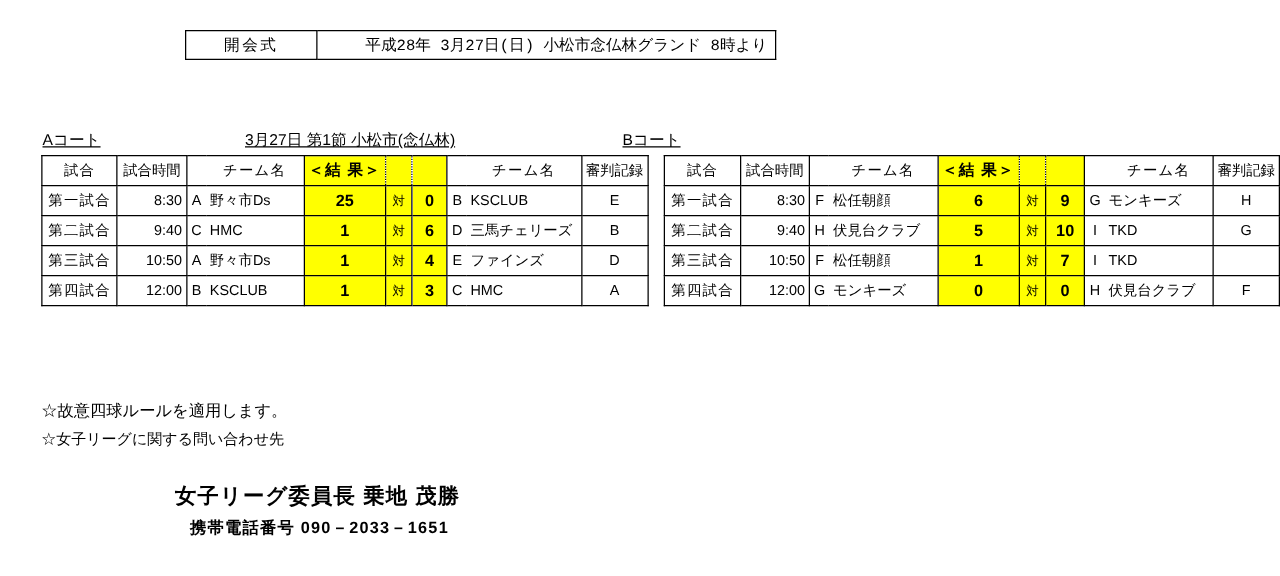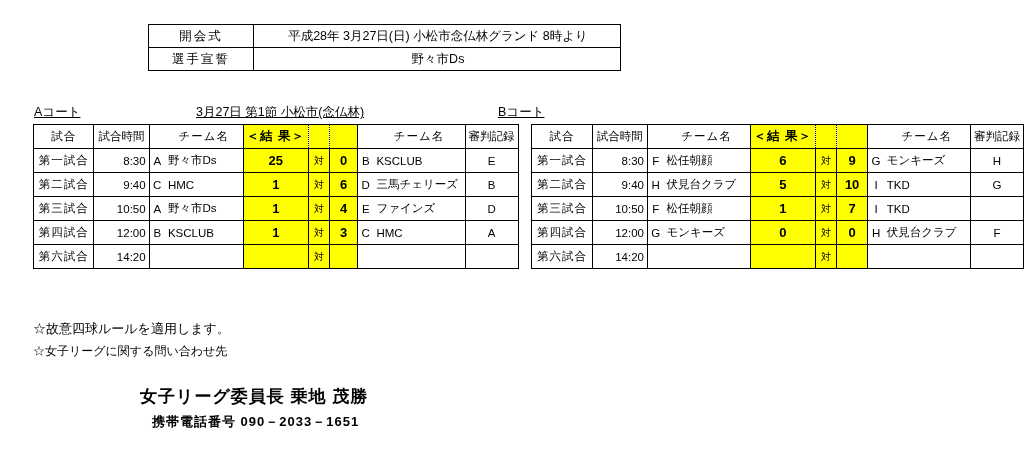--- a/index.html
+++ b/index.html
@@ -32,22 +32,23 @@
     white-space: nowrap;
     margin-left: 26px;
   }
   .ceremony .lbl {
     width: 92px;
     text-align: center;
     letter-spacing: 2px;
   }
   .ceremony .val {
     width: 352px;
-    text-align: center;
+    text-align: right;
     padding-left: 8px;
+    font-family: Liberation Mono, monospace;
   }
 
   
   .courtline {
     position: absolute;
     top: 104px;
     left: 0;
     width: 1024px;
     height: 16px;
     font-size: 12.5px;
@@ -123,24 +124,20 @@
 </style>
 </head>
 <body>
 
 <table class="ceremony">
   <tbody>
     <tr>
       <td class="lbl">開会式</td>
       <td class="val">平成28年 3月27日(日)  小松市念仏林グランド  8時より</td>
     </tr>
-    <tr>
-      <td class="lbl">選手宣誓</td>
-      <td class="val">野々市Ds</td>
-    </tr>
   </tbody>
 </table>
 
 <div class="courtline">
   <span class="ct-a">Aコート</span>
   <span class="ct-date">3月27日  第1節  小松市(念仏林)</span>
   <span class="ct-b">Bコート</span>
 </div>
 
 <table class="sched">
@@ -262,42 +259,19 @@
       <td class="c-team">モンキーズ</td>
       <td class="c-score">0</td>
       <td class="c-vs">対</td>
       <td class="c-score">0</td>
       <td class="c-mark">H</td>
       <td class="c-team">伏見台クラブ</td>
       <td class="c-ref">F</td>
     </tr>
 
 
-    <tr>
-      <td class="c-match">第六試合</td>
-      <td class="c-time">14:20</td>
-      <td class="c-mark"></td>
-      <td class="c-team"></td>
-      <td class="c-score"></td>
-      <td class="c-vs">対</td>
-      <td class="c-score"></td>
-      <td class="c-mark"></td>
-      <td class="c-team"></td>
-      <td class="c-ref"></td>
-      <td class="c-gap"></td>
-      <td class="c-match">第六試合</td>
-      <td class="c-time">14:20</td>
-      <td class="c-mark"></td>
-      <td class="c-team"></td>
-      <td class="c-score"></td>
-      <td class="c-vs">対</td>
-      <td class="c-score"></td>
-      <td class="c-mark"></td>
-      <td class="c-team"></td>
-      <td class="c-ref"></td>
-    </tr>
   </tbody>
 </table>
 
 <div class="note1">☆故意四球ルールを適用します。</div>
 <div class="note2">☆女子リーグに関する問い合わせ先</div>
 <div class="bigline1">女子リーグ委員長  乗地  茂勝</div>
 <div class="bigline2">携帯電話番号  090－2033－1651</div>
 
 </body></html>

